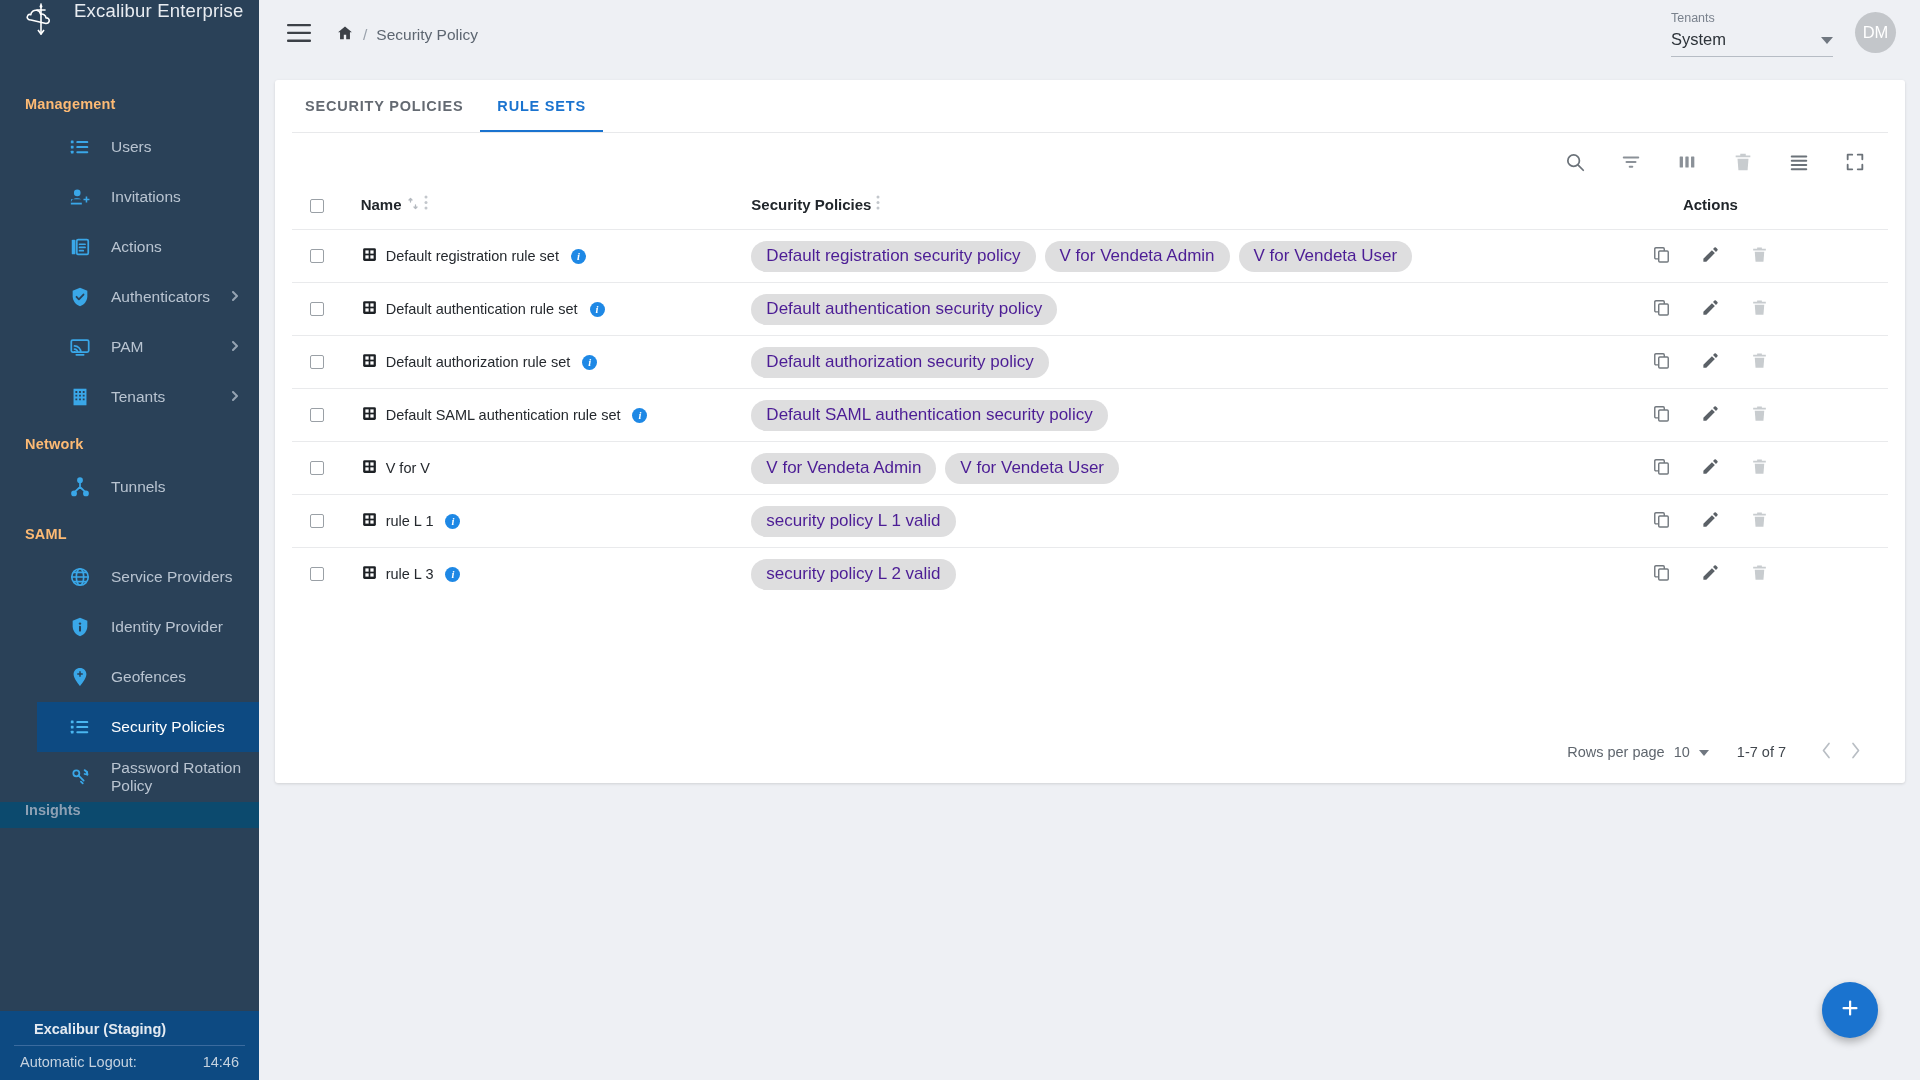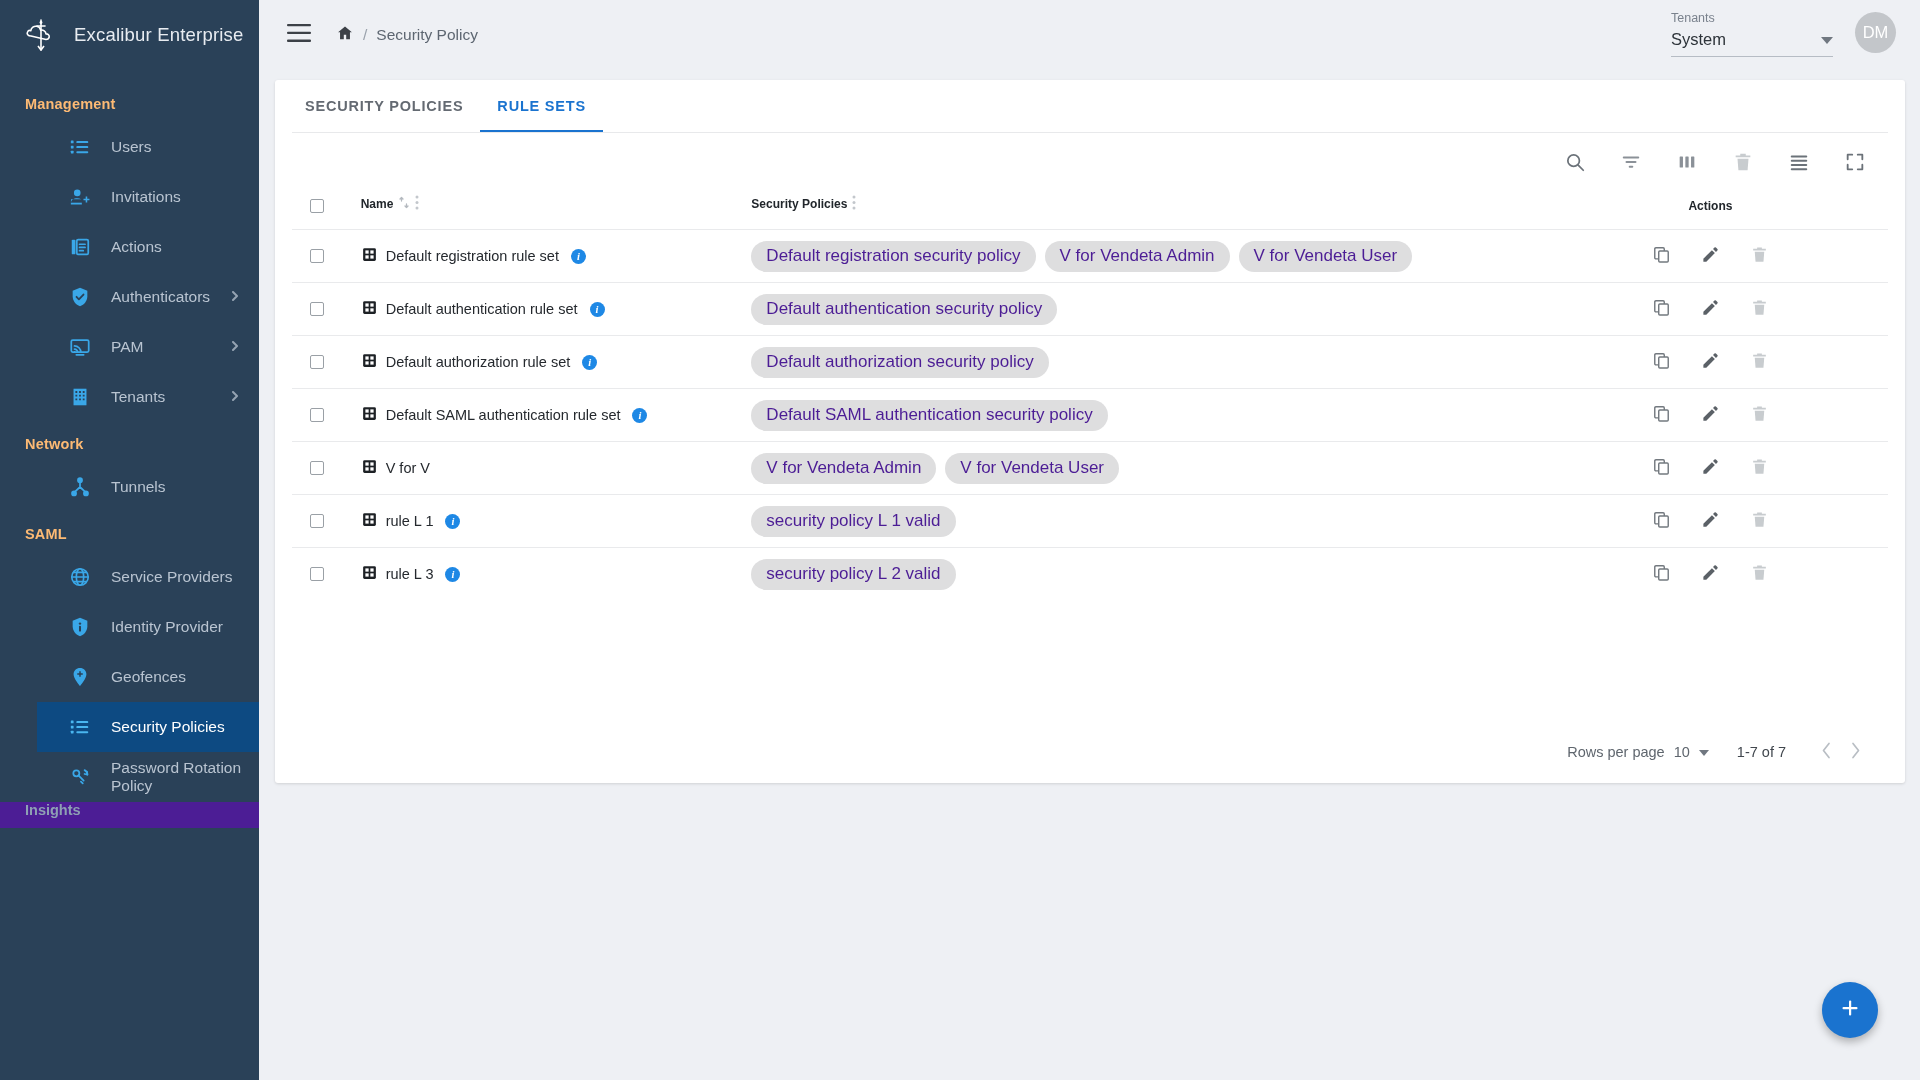--- a/index.html
+++ b/index.html
@@ -11,21 +11,21 @@
   }
 
   
   #sidebar {
     position: absolute; left: 0; top: 0;
     width: 259px; height: 1080px;
     background: #2a4158;
     display: flex; flex-direction: column;
   }
   .brand {
-    height: 70px; display: flex; align-items: center;
+    height: 70px; display: flex; 
     padding-left: 22px; gap: 14px; flex: none;
   }
   .brand-logo { width: 38px; height: 38px; flex: none; }
   .brand-title {
     color: #e8ecf1; font-size: 18.5px; letter-spacing: .2px;
   }
   .nav-scroll { flex: 1 1 auto; overflow: hidden; padding-top: 12px; }
   .nav-section {
     color: #fdba74; font-size: 14.5px; font-weight: bold;
     padding: 14px 0 10px 25px; letter-spacing: .2px;
@@ -49,21 +49,21 @@
   .status-row1 {
     font-size: 14.5px; font-weight: bold; padding: 2px 20px 8px 20px;
     border-bottom: 1px solid #3b6b9e; margin: 0 14px 0 14px;
   }
   .status-row2 {
     display: flex; justify-content: space-between;
     font-size: 14.5px; padding: 8px 20px 0 20px; color: #c5d2df;
   }
   .insights-label {
     color: #8ea0b4; font-size: 14.5px; font-weight: bold;
-    padding: 0 0 10px 25px; background: #4c1d95;
+    padding: 0 0 10px 25px; background: #0c4a6e;
   }
 
   
   #topbar {
     position: absolute; left: 259px; top: 0;
     width: 1661px; height: 70px; background: #eef0f4;
     display: flex; align-items: center;
   }
   .hamburger { margin-left: 28px; cursor: pointer; }
   .crumbs {
@@ -118,21 +118,21 @@
   }
   .tb-ico { cursor: pointer; display: block; }
 
   table { width: 100%; border-collapse: collapse; table-layout: fixed; }
   th, td { text-align: left; }
   th.c-check, td.c-check { width: 58px; padding-left: 18px; }
   th.c-name,  td.c-name  { width: 330px; }
   th.c-pol,   td.c-pol   { width: 660px; }
   th.c-act,   td.c-act   { width: 300px; }
   thead th {
-    font-size: 12px; color: #21262b; font-weight: bold;
+    font-size: 15px; color: #21262b; font-weight: bold;
     padding-bottom: 16px; vertical-align: bottom;
   }
   .th-inner { display: flex; align-items: center; gap: 5px; }
   .th-act-inner { display: flex; justify-content: center; }
   tbody tr { border-top: 1px solid #e9eaec; height: 53px; }
   tbody td { font-size: 14.5px; color: #25292e; }
   .name-cell { display: flex; align-items: center; gap: 8px; }
   .grid-ico { flex: none; }
   .name-text { white-space: nowrap; }
   .info-badge {
@@ -353,20 +353,27 @@
           <path d="M17 4.5a5.5 5.5 0 013 4.8"></path>
           <path d="M19.6 6.2l.5 3.2 -3.1 -.7" stroke-linejoin="round"></path>
         </svg>
       </span>
       <span>Password Rotation Policy</span>
     </div>
 
     <div class="insights-label">Insights</div>
   </div>
 
+  <div class="status">
+    <div class="status-row1">Excalibur (Staging)</div>
+    <div class="status-row2">
+      <span>Automatic Logout:</span>
+      <span>14:46</span>
+    </div>
+  </div>
 </div>
 
 <div id="topbar">
   <span class="hamburger">
     <svg width="24" height="18" viewBox="0 0 24 18" fill="#3c4147">
       <rect y="0" width="24" height="2.3" rx="1"></rect>
       <rect y="7.8" width="24" height="2.3" rx="1"></rect>
       <rect y="15.6" width="24" height="2.3" rx="1"></rect>
     </svg>
   </span>

